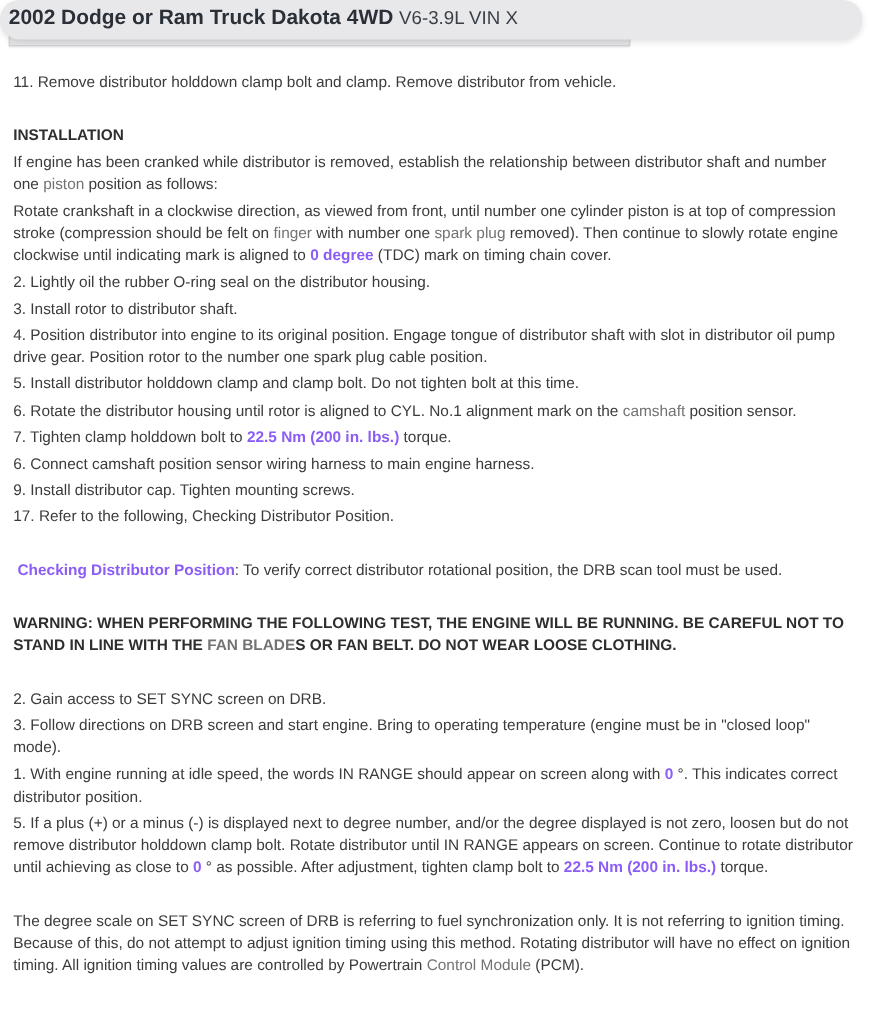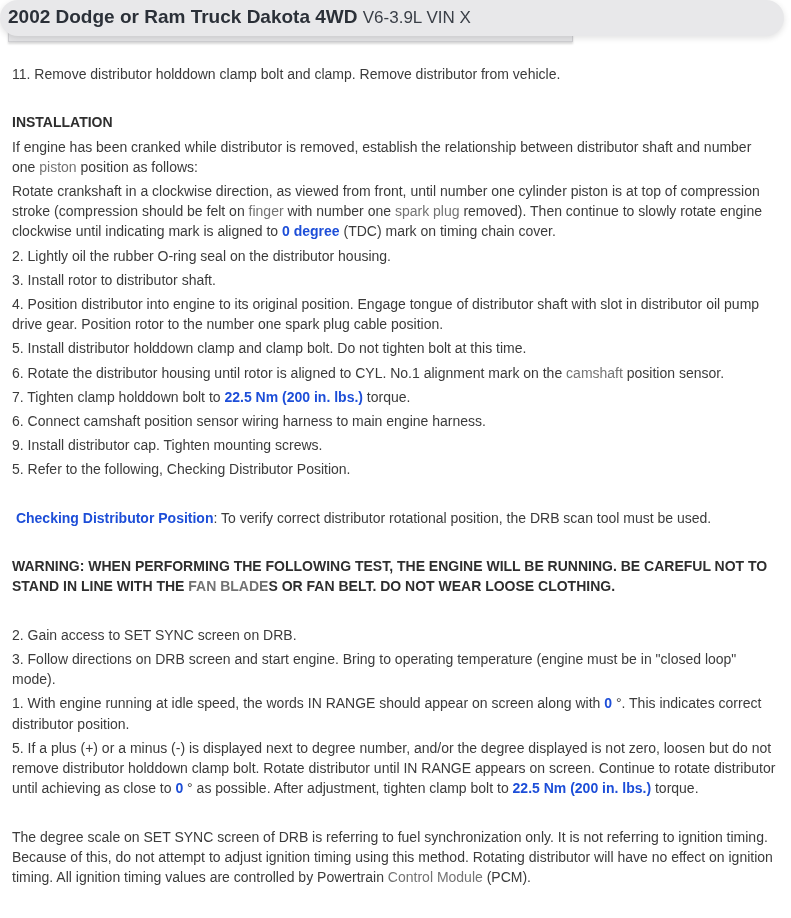--- a/index.html
+++ b/index.html
@@ -49,21 +49,21 @@
       left: 8px;
       top: 60px;
       width: 772px;
       font-size: 14px;
       line-height: 20.2px;
       color: #3b3b3b;
     }
     .content p { margin: 4px; }
     .blank { height: 20.2px; }
     a.lnk { color: #737373; text-decoration: none; }
-    b { color: #1d4ed8; }
+    b { color: #8b5cf6; }
     .h { font-weight: bold; color: #2e2e2e; }
   </style>
 </head>
 <body>
 
 <div class="header">
   <div class="header-title">
     <span class="vehicle">2002 Dodge or Ram Truck Dakota 4WD</span>
     <span class="engine">V6-3.9L VIN X</span>
   </div>
@@ -78,21 +78,21 @@
   <p><span> If engine has been cranked while distributor is removed, establish the relationship between distributor shaft and number one </span><a class="lnk">piston</a><span> position as follows:</span></p>
   <p><span> Rotate crankshaft in a clockwise direction, as viewed from front, until number one cylinder piston is at top of compression stroke (compression should be felt on </span><a class="lnk">finger</a><span> with number one </span><a class="lnk">spark plug</a><span> removed). Then continue to slowly rotate engine clockwise until indicating mark is aligned to </span><b>0 degree</b><span> (TDC) mark on timing chain cover.</span></p>
   <p> 2. Lightly oil the rubber O-ring seal on the distributor housing.</p>
   <p> 3. Install rotor to distributor shaft.</p>
   <p> 4. Position distributor into engine to its original position. Engage tongue of distributor shaft with slot in distributor oil pump drive gear. Position rotor to the number one spark plug cable position.</p>
   <p> 5. Install distributor holddown clamp and clamp bolt. Do not tighten bolt at this time.</p>
   <p><span> 6. Rotate the distributor housing until rotor is aligned to CYL. No.1 alignment mark on the </span><a class="lnk">camshaft</a><span> position sensor.</span></p>
   <p><span> 7. Tighten clamp holddown bolt to </span><b>22.5 Nm (200 in. lbs.)</b><span> torque.</span></p>
   <p> 6. Connect camshaft position sensor wiring harness to main engine harness.</p>
   <p> 9. Install distributor cap. Tighten mounting screws.</p>
-  <p>5. Refer to the following, Checking Distributor Position.</p>
+  <p>17. Refer to the following, Checking Distributor Position.</p>
   <div class="blank"></div>
 
   <p>&nbsp;<b>Checking Distributor Position</b><span>: To verify correct distributor rotational position, the DRB scan tool must be used.</span></p>
   <div class="blank"></div>
 
   <p class="h"><span> WARNING: WHEN PERFORMING THE FOLLOWING TEST, THE ENGINE WILL BE RUNNING. BE CAREFUL NOT TO STAND IN LINE WITH THE </span><a class="lnk">FAN BLADE</a><span>S OR FAN BELT. DO NOT WEAR LOOSE CLOTHING.</span></p>
   <div class="blank"></div>
 
   <p> 2. Gain access to SET SYNC screen on DRB.</p>
   <p> 3. Follow directions on DRB screen and start engine. Bring to operating temperature (engine must be in "closed loop" mode).</p>

